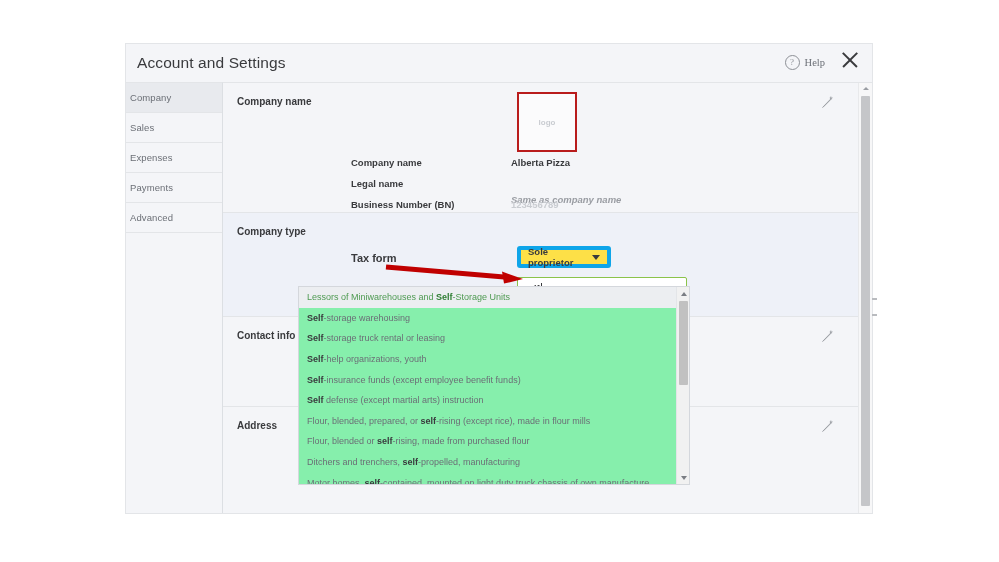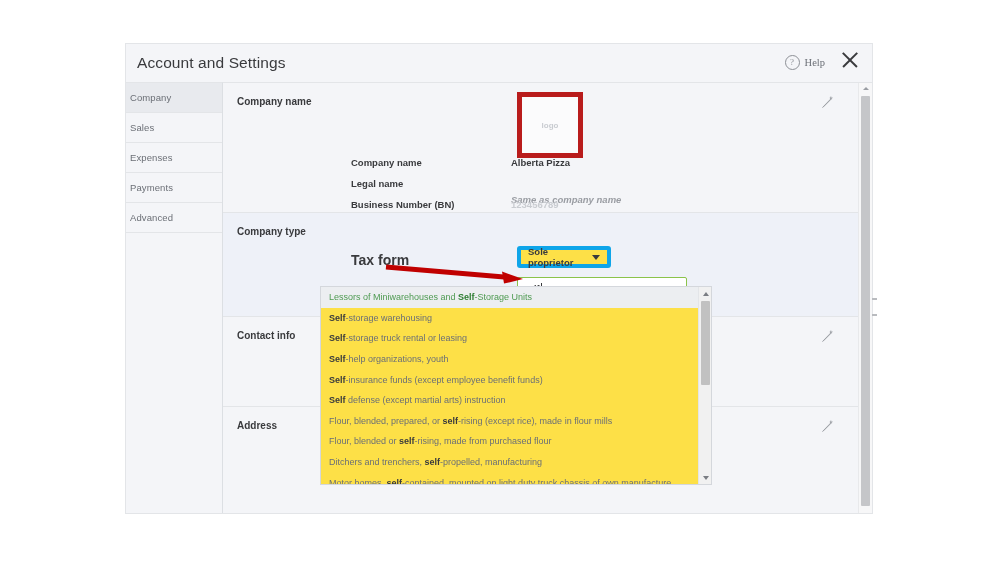--- a/index.html
+++ b/index.html
@@ -64,32 +64,32 @@
   .sec-label{position:absolute;left:14px;top:13px;font-size:10px;color:#393a3d;}
   .pencil{
     position:absolute;right:24px;top:13px;width:13px;height:13px;cursor:pointer;
   }
   .pencil svg{display:block;}
 
   
   #sec-company-name{height:130px;}
   #logo-box{
     position:absolute;left:294px;top:9px;width:56px;height:56px;
-    border:5px solid #b91c1c;background:#fbfbfc;
+    border:2px solid #b91c1c;background:#fbfbfc;
     display:flex;align-items:center;justify-content:center;
     font-size:8px;color:#c9ccd1;
   }
   .frow{position:absolute;left:128px;font-size:9.5px;color:#393a3d;}
   .fval{position:absolute;left:288px;font-size:9.5px;color:#393a3d;}
   .fval.muted{color:#9a9da3;font-style:italic;}
   .fval.placeholder{color:#c9ccd1;}
 
   
   #sec-company-type{height:104px;}
-  #tax-form-label{position:absolute;left:128px;top:39px;font-size:14px;color:#393a3d;}
+  #tax-form-label{position:absolute;left:128px;top:39px;font-size:11px;color:#393a3d;}
   #tax-form-select{
     position:absolute;left:294px;top:33px;width:94px;height:22px;
     background:#fde047;border:4px solid #0ea5e9;border-radius:3px;
     display:flex;align-items:center;padding:0 7px;box-sizing:border-box;
     font-size:9.5px;color:#393a3d;cursor:pointer;justify-content:space-between;
   }
   .chev{width:0;height:0;border-left:4px solid transparent;border-right:4px solid transparent;
     border-top:5px solid #393a3d;}
   #industry-label{position:absolute;left:128px;top:72px;font-size:9.5px;color:#393a3d;}
   #industry-input{
@@ -101,22 +101,22 @@
   #industry-input .caret{
     display:inline-block;width:1px;height:11px;background:#393a3d;margin-left:1px;
   }
 
   
   #sec-contact{height:90px;}
   #sec-address{height:110px;}
 
   
   #industry-dropdown{
-    position:absolute;left:320px;top:286px;width:392px;height:199px;
-    background:#fde047;border:1px solid #d4d7dc;box-sizing:border-box;
+    position:absolute;left:298px;top:286px;width:392px;height:199px;
+    background:#86efac;border:1px solid #d4d7dc;box-sizing:border-box;
     z-index:40;overflow:hidden;
   }
   #dd-list{position:absolute;left:0;top:0;right:13px;bottom:0;overflow:hidden;}
   .dd-item{
     height:20.6px;display:flex;align-items:center;padding-left:8px;
     font-size:9px;color:#6b6f76;cursor:pointer;box-sizing:border-box;
     white-space:nowrap;
   }
   .dd-item.sel{background:#eceef1;color:#4e9a51;}
   .dd-item b{color:#393a3d;font-weight:bold;}

